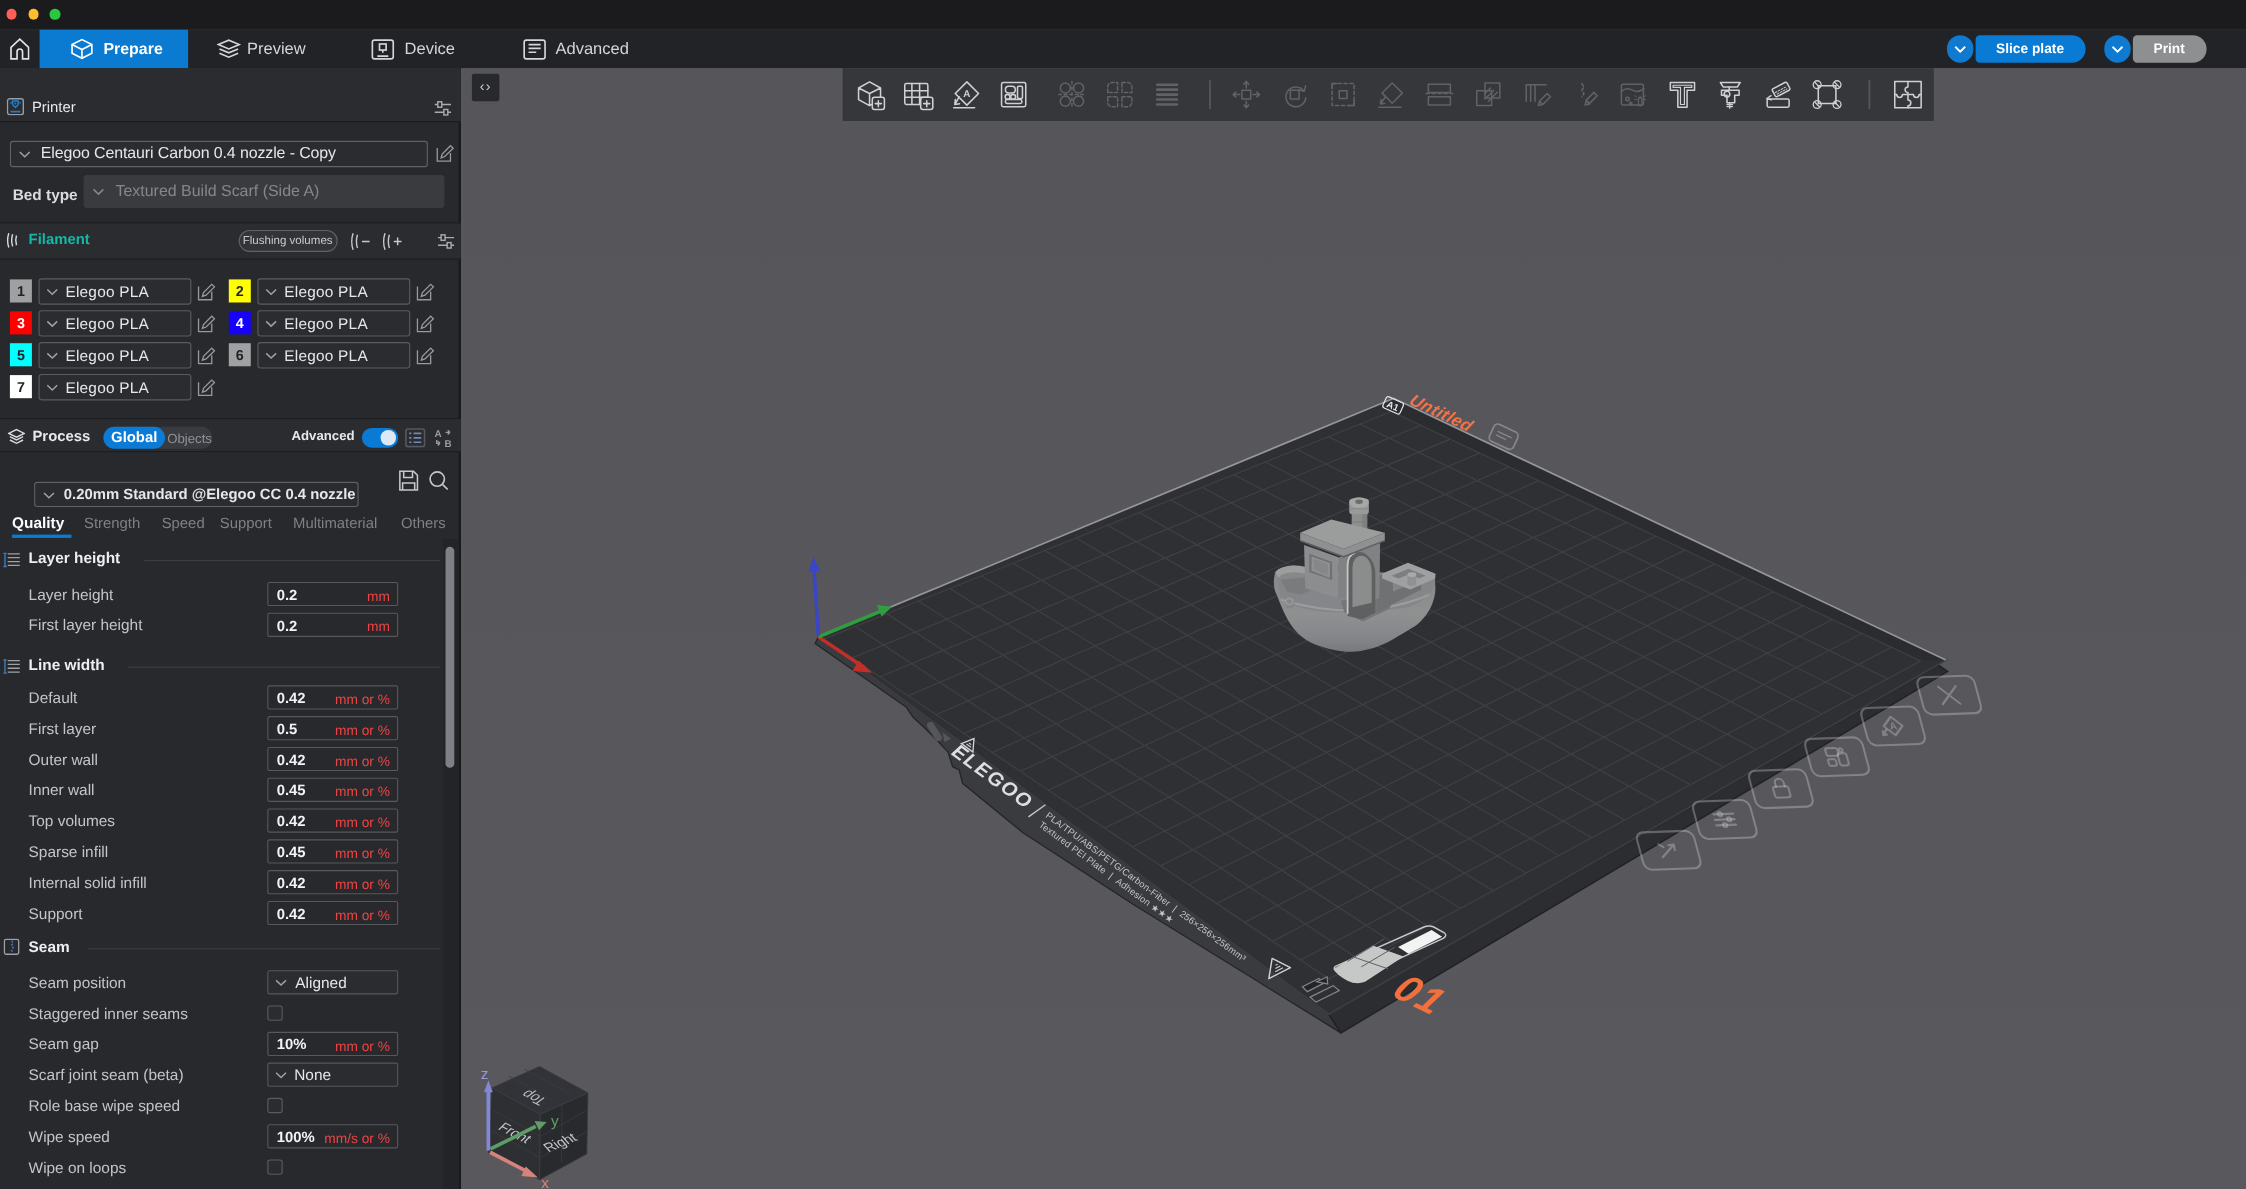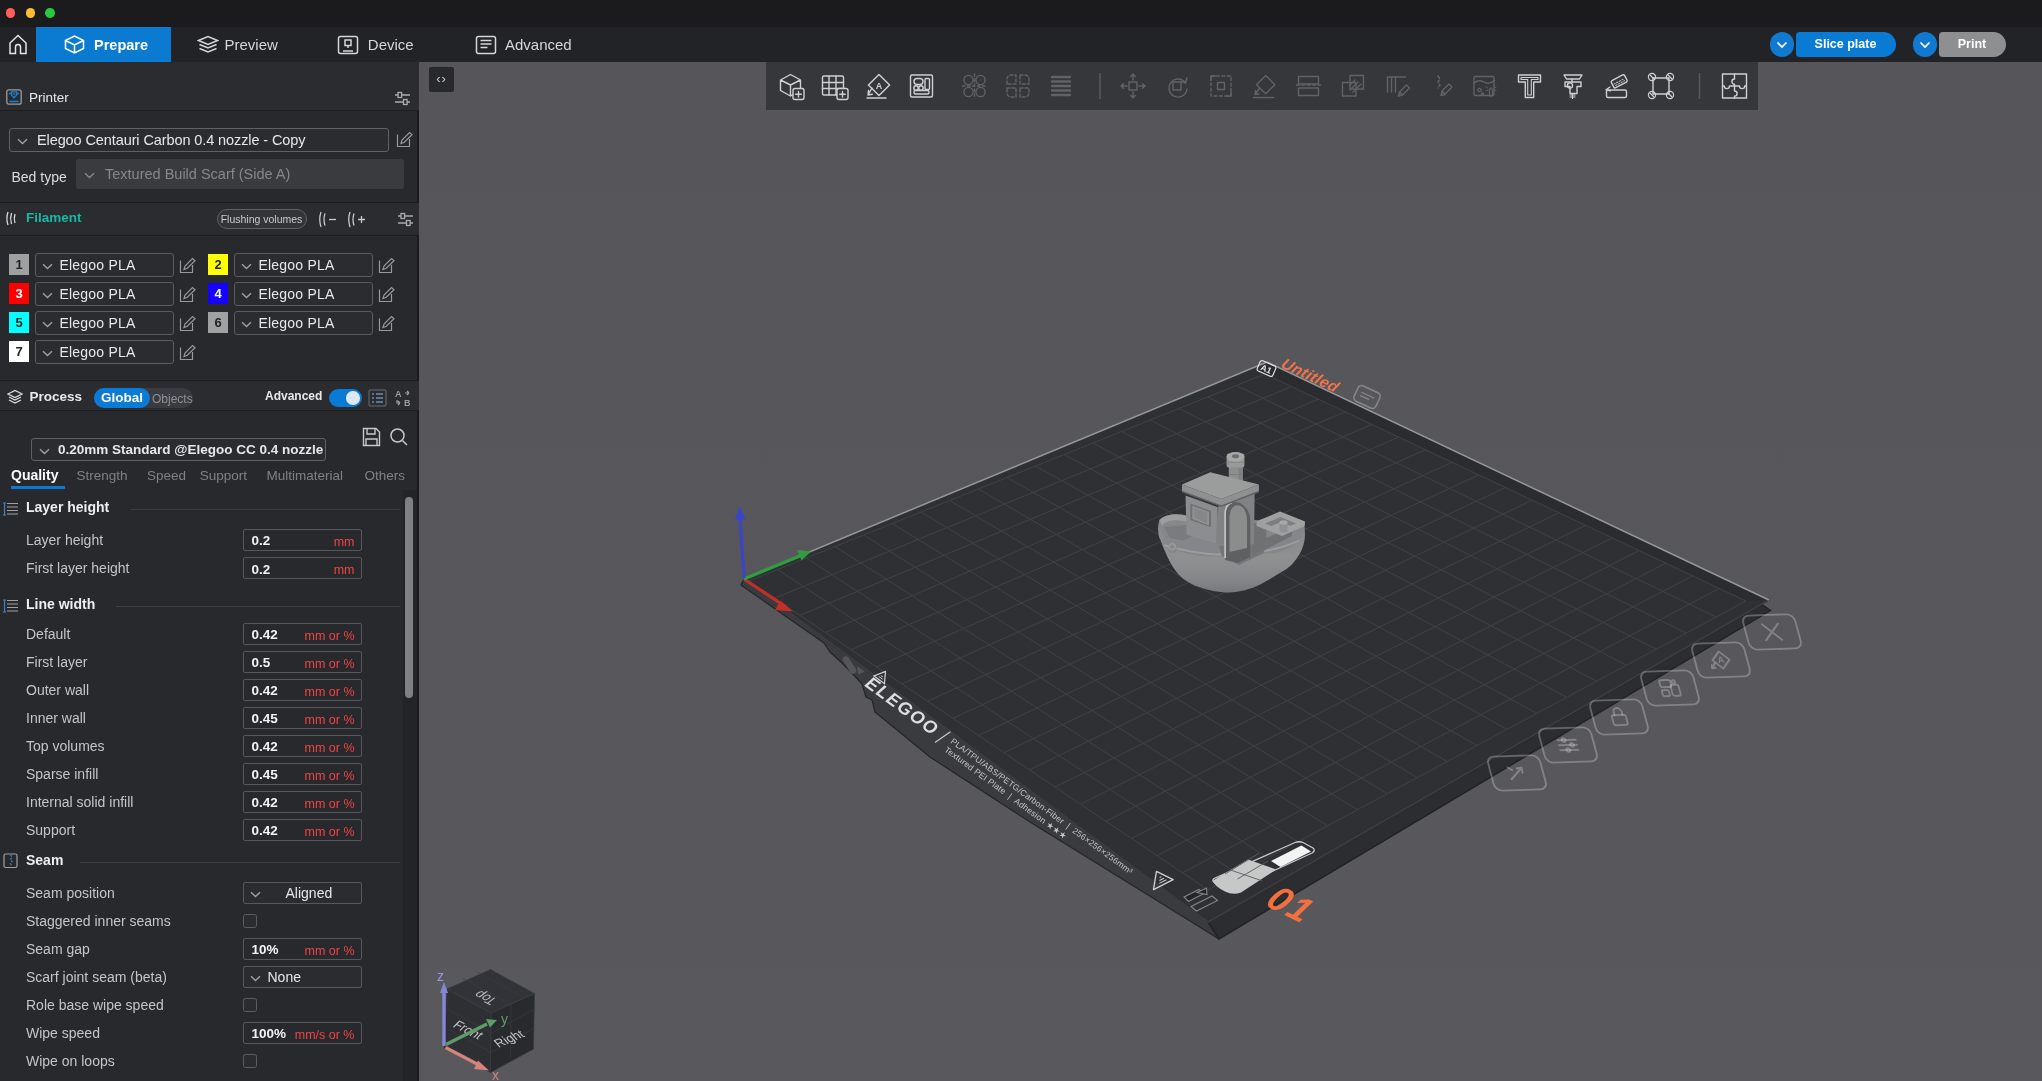--- a/index.html
+++ b/index.html
@@ -407,21 +407,21 @@
 <div class="combo" style="left:9px;top:66px;width:380px;height:24px">
         <span style="margin-left:7px"><svg width="11" height="7" viewBox="0 0 11 7" fill="none" stroke="#9fa1a5" stroke-width="1.4">
             <path d="M1,1.2 L5.5,5.5 L10,1.2"></path>
           </svg></span>
         <span style="margin-left:9px;font-size:14.5px;letter-spacing:-0.1px">Elegoo Centauri Carbon 0.4 nozzle - Copy</span>
       </div>
 <div class="abs" style="left:396px;top:69px"><svg width="17" height="17" viewBox="0 0 17 17" fill="none" stroke="#97999d" stroke-width="1.2">
           <path d="M1.5,3.5 V15.5 H13.5 V8"></path>
           <path d="M5,12.5 L6,9 L13.5,1.5 L16,3.8 L8.3,11.3 Z"></path>
         </svg></div>
-<div class="abs" style="left:11.5px;top:107px;color:#dadbdd;font-size:14px;font-weight:normal">Bed type</div>
+<div class="abs" style="left:11.5px;top:107px;color:#dadbdd;font-size:14px;font-weight:bold">Bed type</div>
 <div class="combo" style="left:76px;top:97px;width:328px;height:30px;background:#3a3b3f;border:none;color:#85878b">
         <span style="margin-left:8px;opacity:0.75"><svg width="11" height="7" viewBox="0 0 11 7" fill="none" stroke="#9fa1a5" stroke-width="1.4">
             <path d="M1,1.2 L5.5,5.5 L10,1.2"></path>
           </svg></span>
         <span style="margin-left:10px;font-size:14.5px">Textured Build Scarf (Side A)</span>
       </div>
 
 <div class="hdr" style="top:139.5px;height:34px;border-top:1px solid #1c1d20"></div>
 <svg class="abs" style="left:5px;top:148px" width="17" height="17" viewBox="0 0 17 17" fill="none" stroke="#d8dadc" stroke-width="1.3">
         <path d="M3,2 q-2.2,6.5 0,13 M6.5,3 q-1.8,5.5 0,11 M10,4 q-1.5,4.5 0,9"></path>
@@ -630,21 +630,21 @@
         <rect x="1" y="1" width="13" height="13.5" rx="1.5"></rect>
         <path d="M7.5,2 l1.5,2.2 -1.5,2.2 1.5,2.2 -1.5,2.2 1.5,2.2" stroke="#3f81c2" stroke-dasharray="2 1.4"></path>
       </svg>
       <div class="gt" style="left:26px;top:789.8px">Seam</div>
       <div class="gl" style="left:80px;top:799.8px;width:320px"></div>
       <div class="lbl" style="left:26px;top:822.5px">Seam position</div>
       <div class="combo" style="left:242.5px;top:819.5px;width:119px;height:22px;border-color:#56585c;border-radius:2px">
         <span style="margin-left:6px"><svg width="11" height="7" viewBox="0 0 11 7" fill="none" stroke="#9fa1a5" stroke-width="1.4">
             <path d="M1,1.2 L5.5,5.5 L10,1.2"></path>
           </svg></span>
-        <span style="margin-left:25px;font-size:14px">Aligned</span>
+        <span style="margin-left:8px;font-size:14px">Aligned</span>
       </div>
       <div class="lbl" style="left:26px;top:850.5px">Staggered inner seams</div>
       <div class="cb" style="left:243px;top:851.5px"></div>
       <div class="lbl" style="left:26px;top:878.5px">Seam gap</div>
       <div class="vbox" style="left:242.5px;top:875.5px">
         <b>10%</b>
         <span>mm or %</span>
       </div>
       <div class="lbl" style="left:26px;top:906.5px">Scarf joint seam (beta)</div>
       <div class="combo" style="left:242.5px;top:903.5px;width:119px;height:22px;border-color:#56585c;border-radius:2px">

